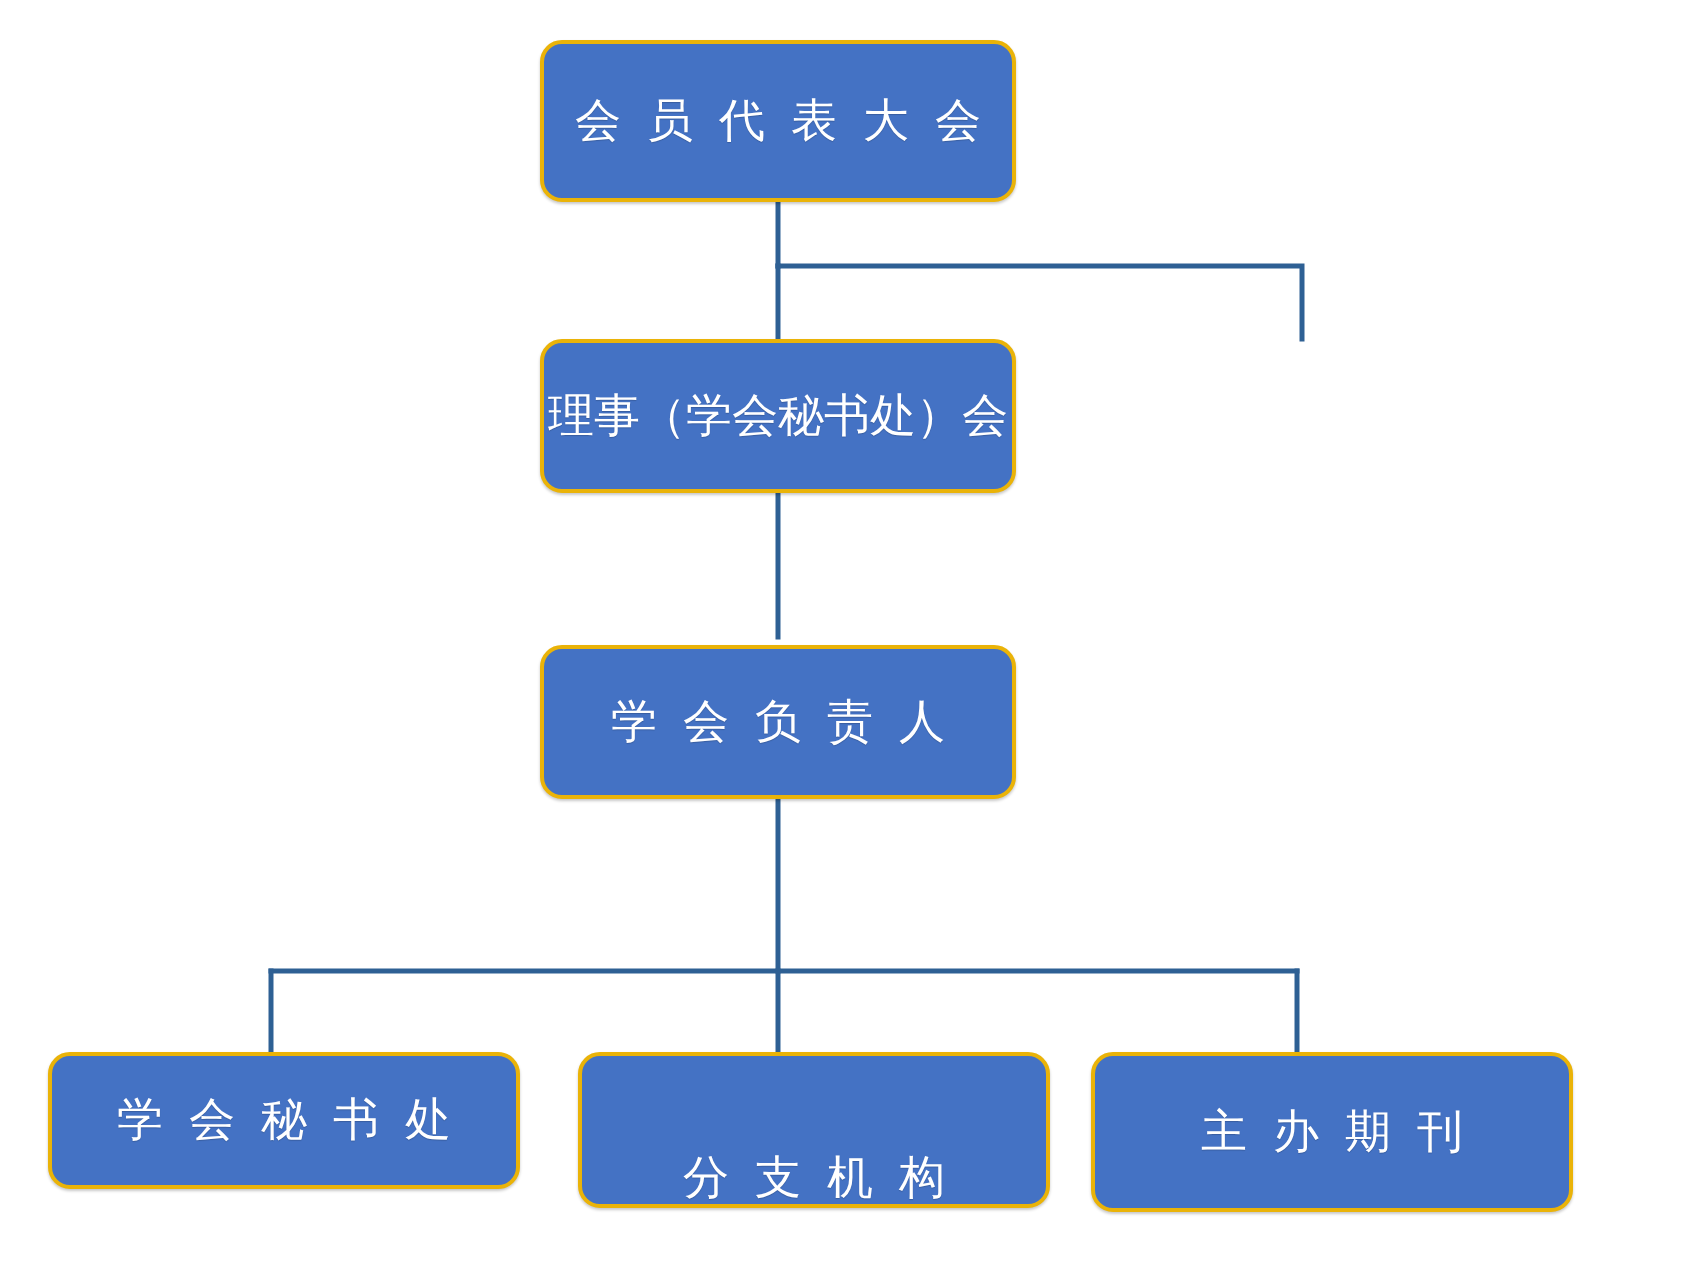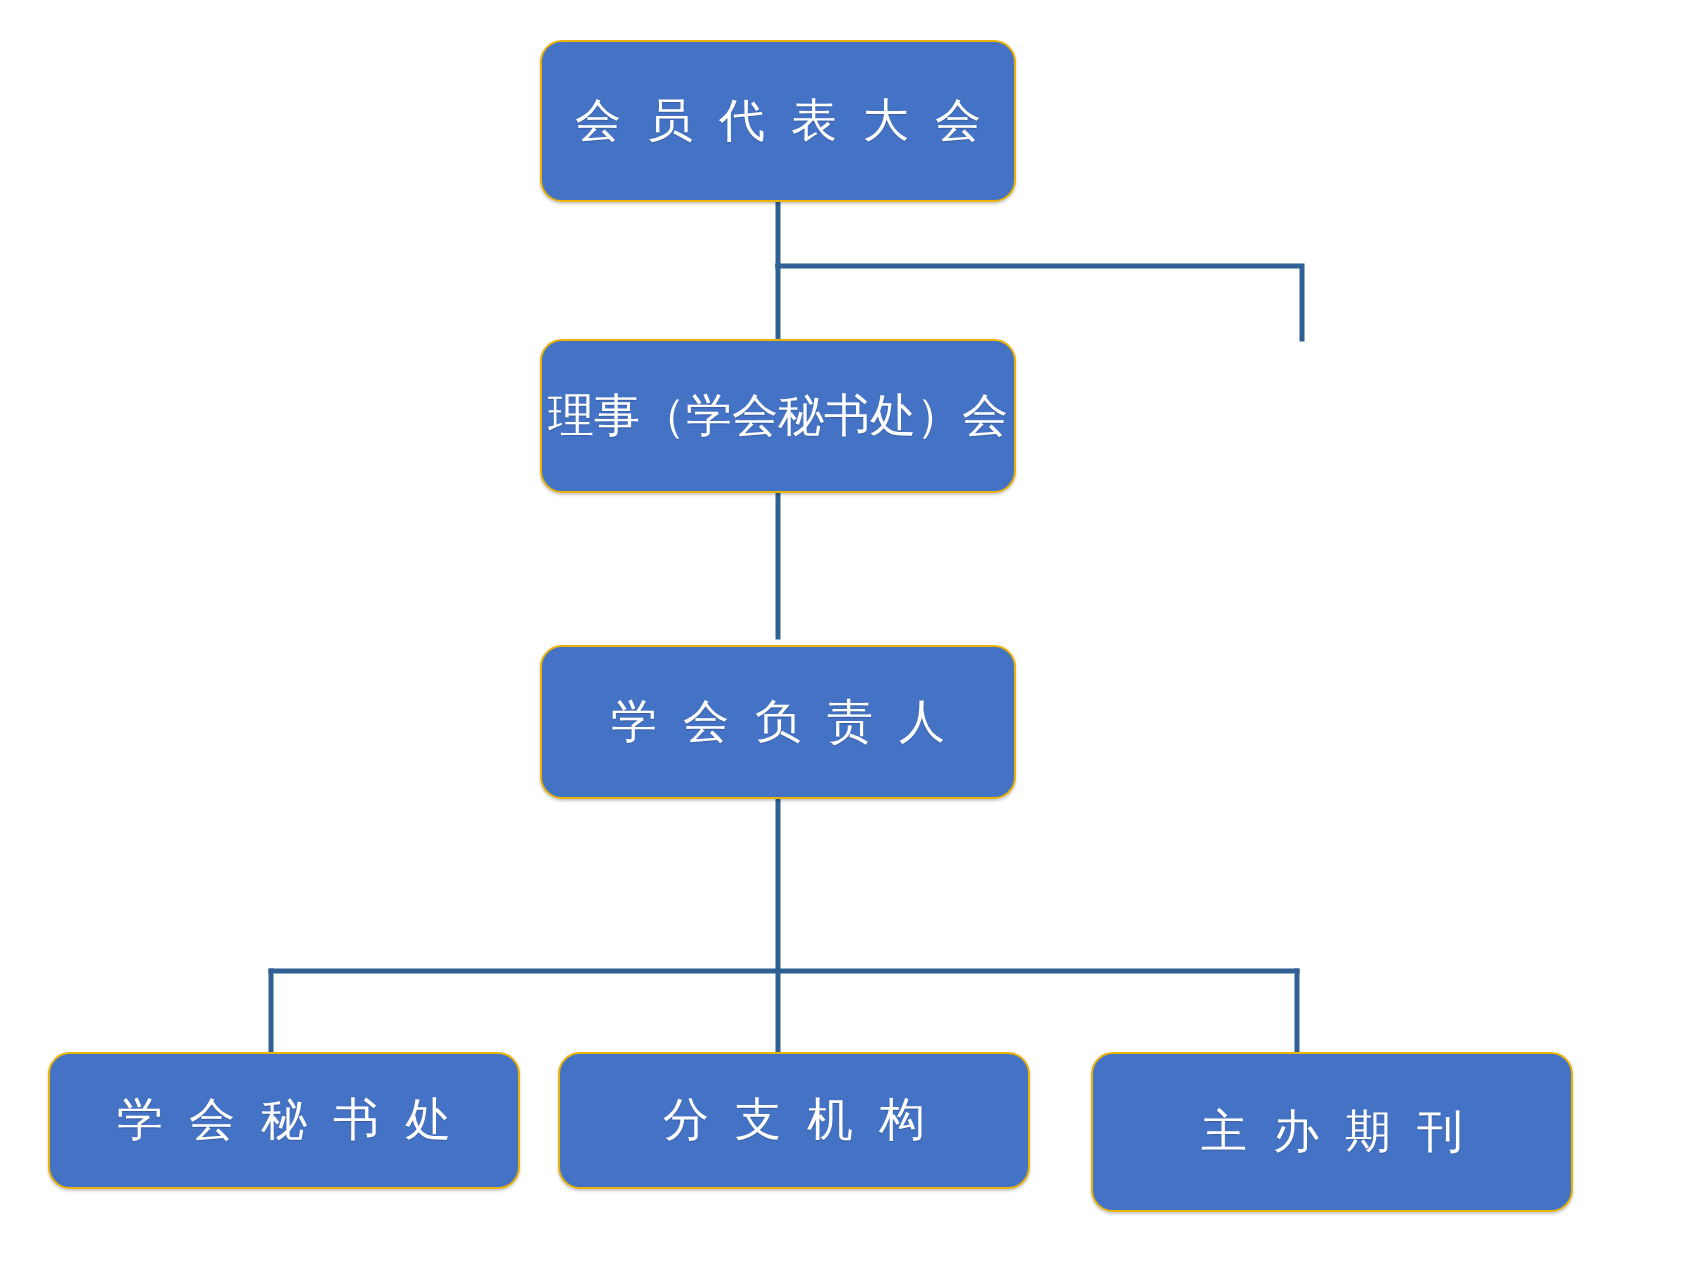--- a/index.html
+++ b/index.html
@@ -23,21 +23,21 @@
     left: 0;
     top: 0;
     width: 1702px;
     height: 1275px;
     pointer-events: none;
   }
   .node {
     position: absolute;
     box-sizing: border-box;
     background: #4472C4;
-    border: 2px solid #eab308;
+    border: 4px solid #eab308;
     border-radius: 22px;
     display: flex;
     align-items: center;
     justify-content: center;
     box-shadow: 0 2px 3px rgba(0,0,0,0.22);
     z-index: 2;
   }
   .node .node-label {
     color: #FFFFFF;
     font-family: "Liberation Serif", "DejaVu Serif", serif;
@@ -52,21 +52,21 @@
   .sp-wide .node-label   { letter-spacing: 26px; text-indent: 26px; }
   .sp-xwide .node-label  { letter-spacing: 62px; text-indent: 62px; }
   .sp-none .node-label   { letter-spacing: 0px;  text-indent: 0px; }
 
   
   #node-assembly   { left: 540px;  top: 40px;   width: 476px; height: 162px; }
   #node-council    { left: 540px;  top: 339px;  width: 476px; height: 154px; }
   #node-supervisor { left: 1068px; top: 339px;  width: 474px; height: 152px; }
   #node-leader     { left: 540px;  top: 645px;  width: 476px; height: 154px; }
   #node-secretariat{ left: 48px;   top: 1052px; width: 472px; height: 137px; }
-  #node-branches   { left: 558px;  top: 1052px; width: 472px; height: 137px; }
+  #node-branches   { left: 578px;  top: 1052px; width: 472px; height: 156px; align-items: flex-end; }
   #node-journal    { left: 1091px; top: 1052px; width: 482px; height: 160px; }
 </style>
 </head>
 <body>
 
 <div id="canvas">
 
   <svg id="connectors" viewBox="0 0 1702 1275" width="1702" height="1275" xmlns="http://www.w3.org/2000/svg">
     <g fill="none" stroke="#2E6094" stroke-width="5" stroke-linecap="square">
 

